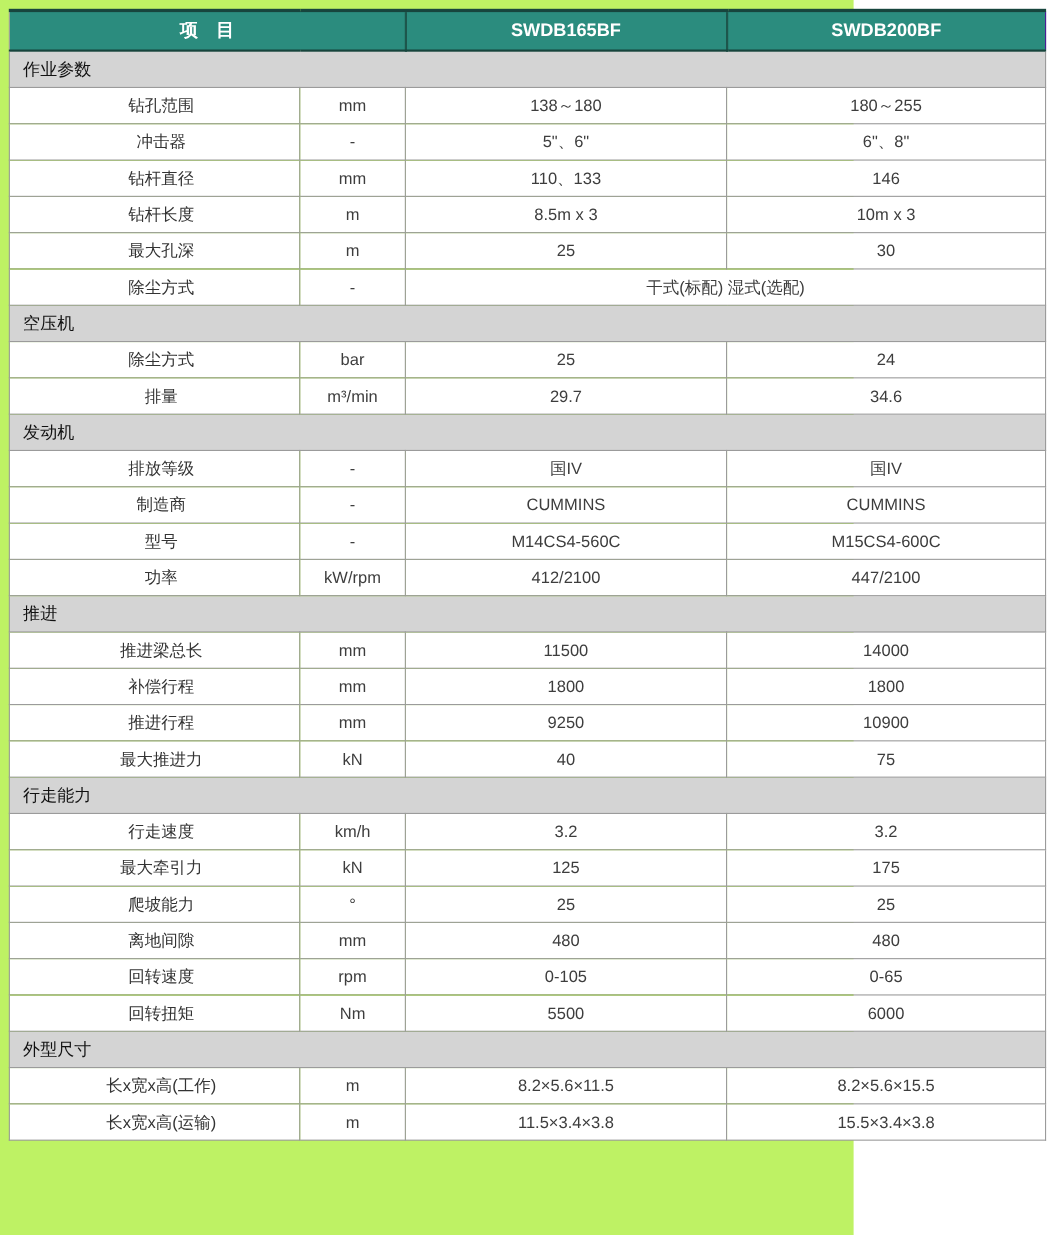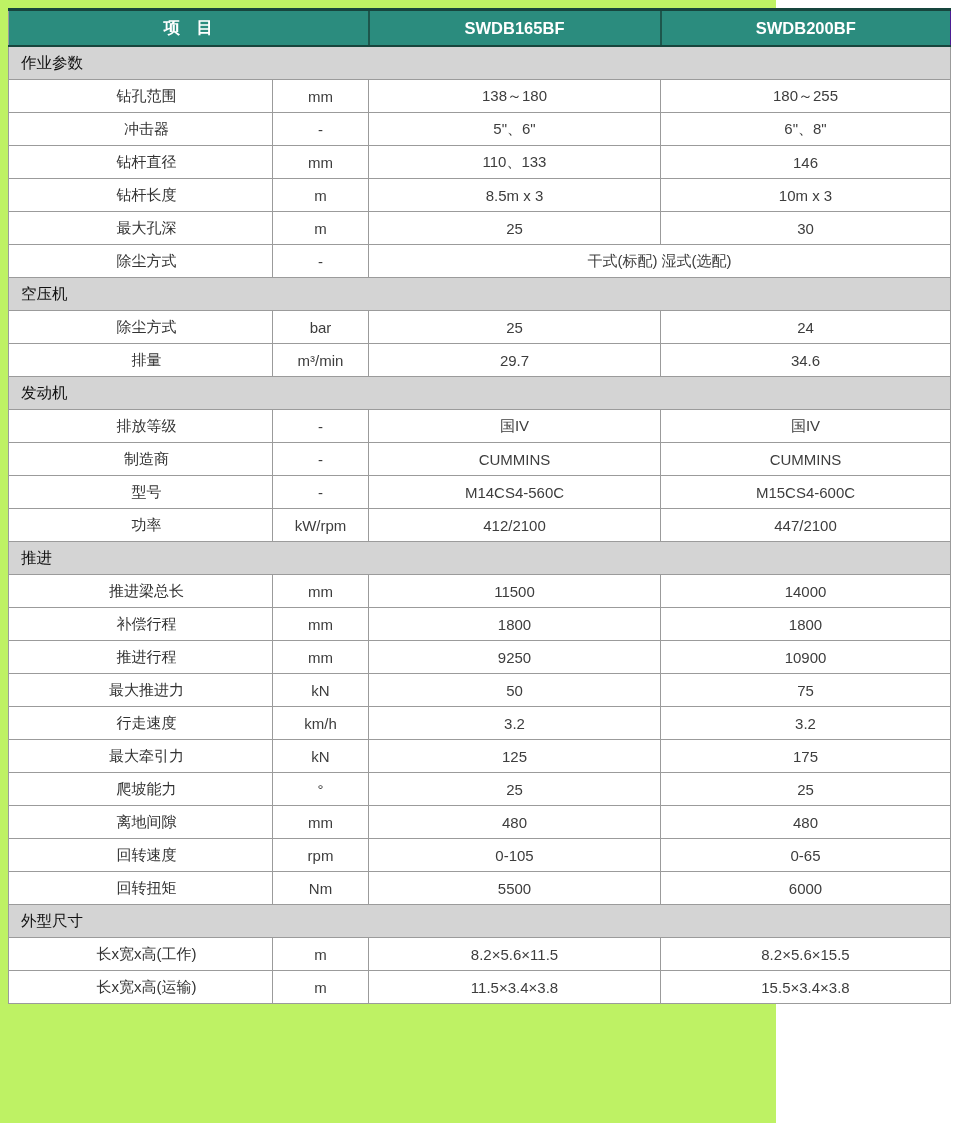--- a/index.html
+++ b/index.html
@@ -193,22 +193,25 @@
         </tr>
         <tr class="data-row">
           <td class="cell-name">推进行程</td>
           <td class="cell-unit">mm</td>
           <td class="cell-value">9250</td>
           <td class="cell-value">10900</td>
         </tr>
         <tr class="data-row">
           <td class="cell-name">最大推进力</td>
           <td class="cell-unit">kN</td>
-          <td class="cell-value">50</td>
+          <td class="cell-value">40</td>
           <td class="cell-value">75</td>
+        </tr>
+        <tr class="section-row">
+          <td colspan="4">行走能力</td>
         </tr>
         <tr class="data-row">
           <td class="cell-name">行走速度</td>
           <td class="cell-unit">km/h</td>
           <td class="cell-value">3.2</td>
           <td class="cell-value">3.2</td>
         </tr>
         <tr class="data-row">
           <td class="cell-name">最大牵引力</td>
           <td class="cell-unit">kN</td>

